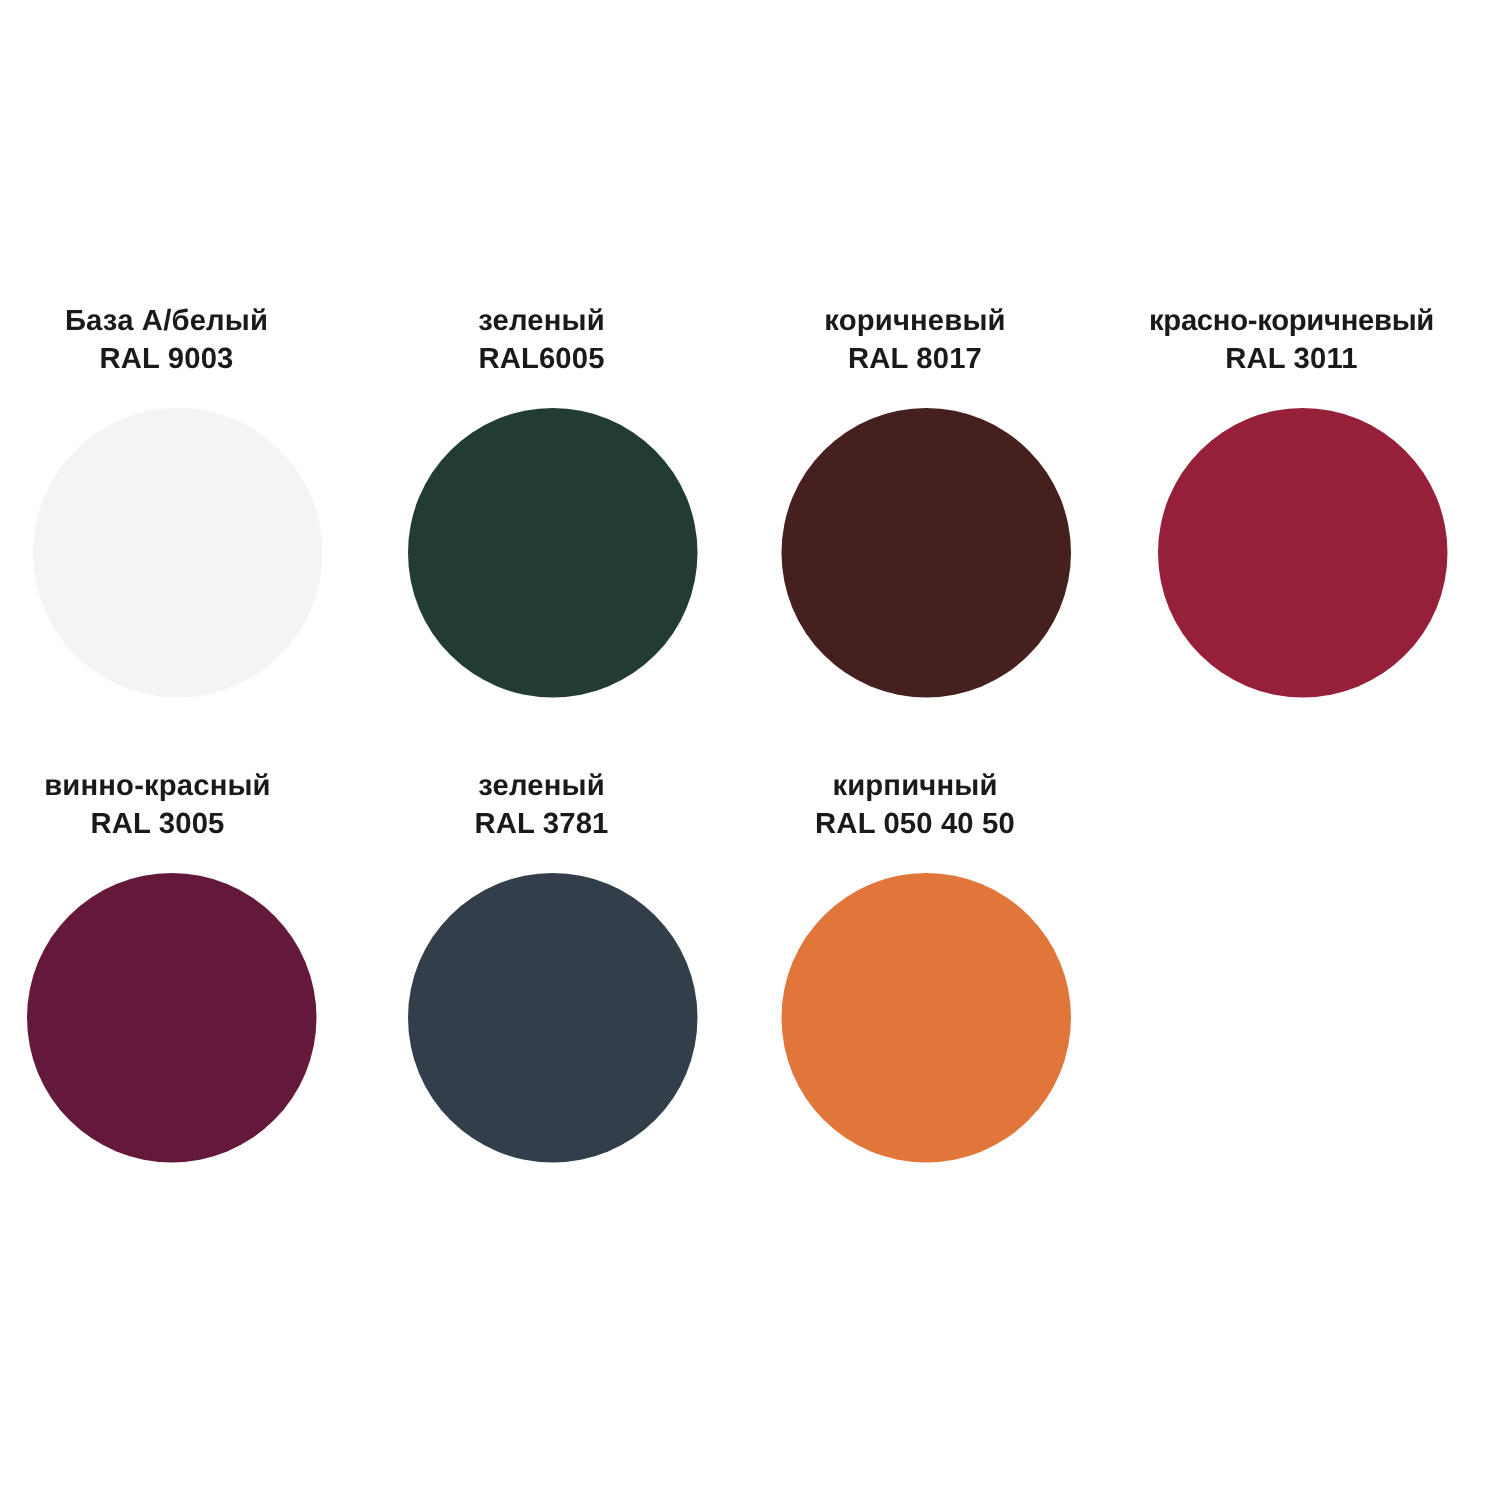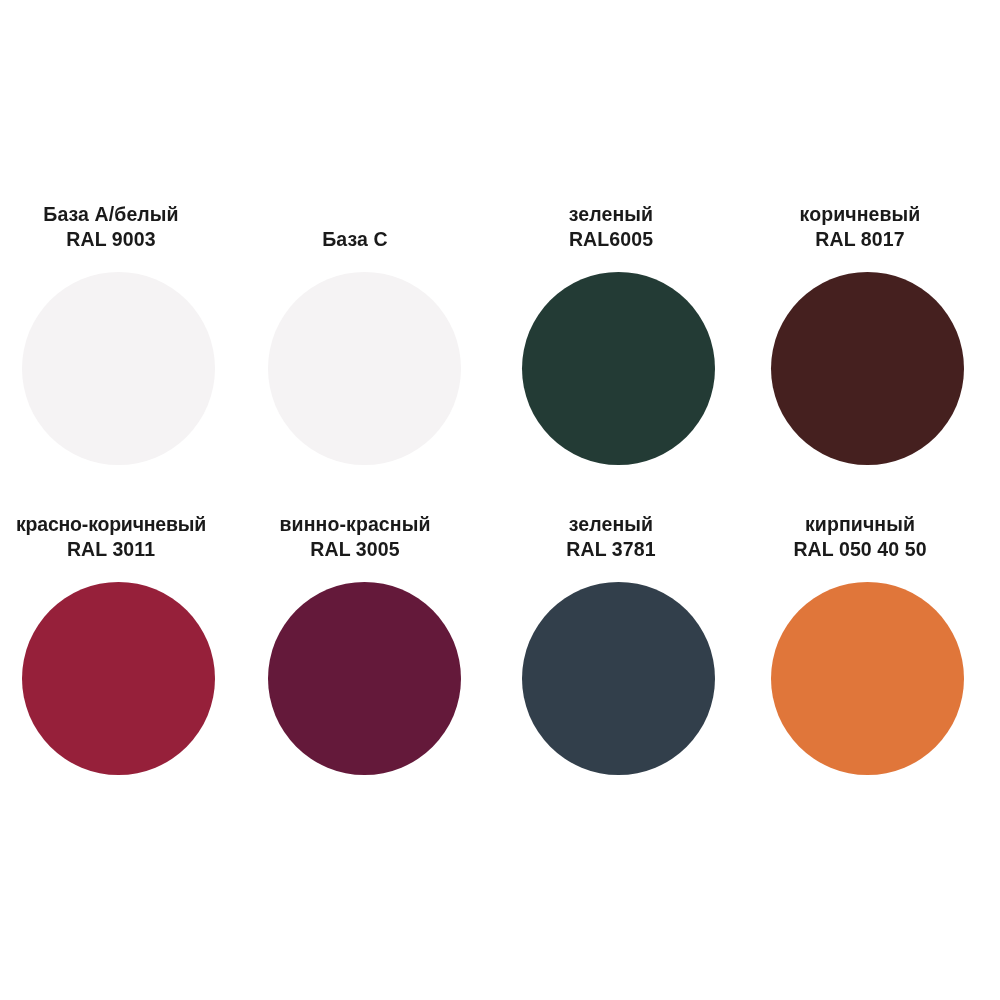--- a/index.html
+++ b/index.html
@@ -98,27 +98,20 @@
   <div class="swatch-grid">
 
     <div class="swatch-cell row-1 col-1">
       <div class="swatch-label">
         <span class="label-line">База А/белый</span>
         <span class="label-line">RAL 9003</span>
       </div>
       <div class="swatch-circle" style="background-color: rgb(245, 243, 244);"></div>
     </div>
 
-    <div class="swatch-cell row-1 col-2">
-      <div class="swatch-label">
-        <span class="label-line">База С</span>
-
-      </div>
-      <div class="swatch-circle" style="background-color: rgb(245, 243, 244);"></div>
-    </div>
 
     <div class="swatch-cell row-1 col-3">
       <div class="swatch-label">
         <span class="label-line">зеленый</span>
         <span class="label-line">RAL6005</span>
       </div>
       <div class="swatch-circle" style="background-color: rgb(35, 59, 53);"></div>
     </div>
 
     <div class="swatch-cell row-1 col-4">

